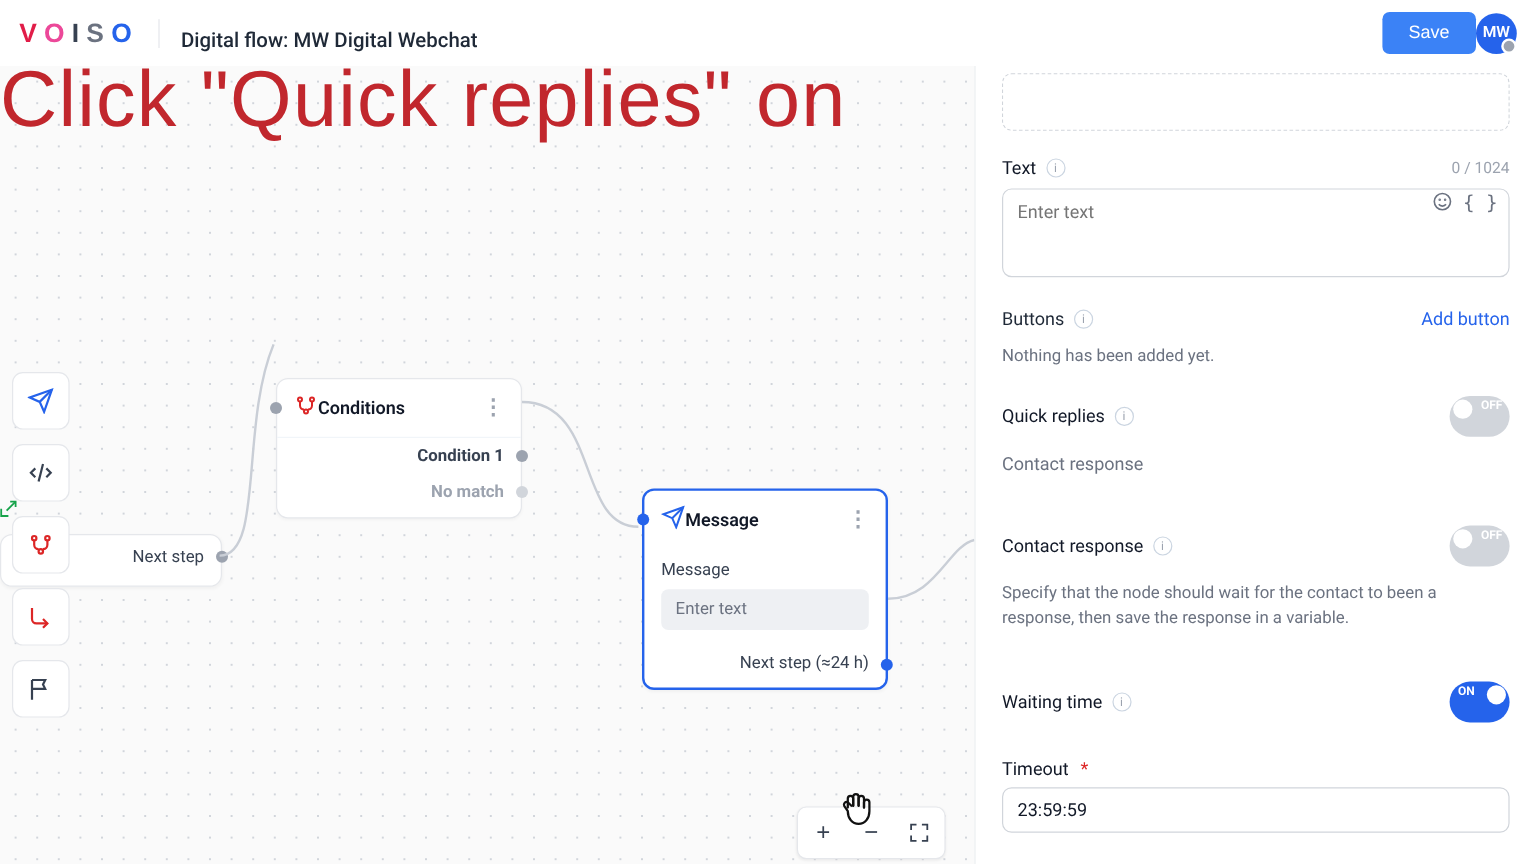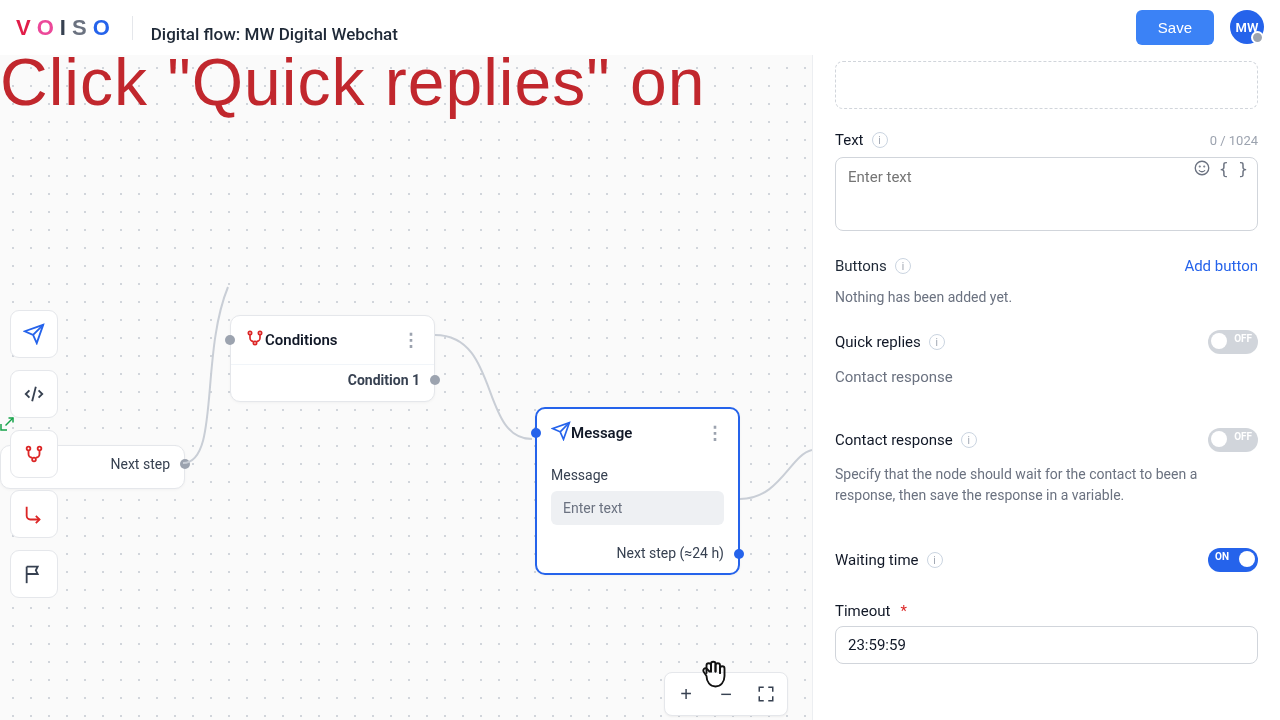--- a/index.html
+++ b/index.html
@@ -8,21 +8,21 @@
   
   .topbar { display:flex; align-items:center; height:55px; padding:0 16px; background:#fff; position:relative; }
   .logo { display:flex; align-items:center; gap:2px; font-weight:600; font-size:22px; letter-spacing:4px; font-family:sans-serif; }
   .logo .lv { color:#e11d48; }
   .logo .lo { color:#ec4899; }
   .logo .li { color:#374151; }
   .logo .ls { color:#6b7280; }
   .logo .lo2 { color:#2563eb; }
   .divider-v { width:1px; height:24px; background:#e5e7eb; margin:0 18px; }
   .page-title { font-size:17px; font-weight:500; color:#1f2937;margin-top:12px; }
-  .topbar-right { margin-left:auto; display:flex; gap:16px; }
+  .topbar-right { margin-left:auto; display:flex; align-items:center; }
   .save-btn { background:#3b82f6; color:#fff; border:none; padding:9px 22px; border-radius:6px; font-size:15px; font-weight:500; cursor:pointer; }
   .avatar { width:34px; height:34px; border-radius:50%; background:#2563eb; color:#fff; font-size:13px; font-weight:600; display:flex; align-items:center; justify-content:center; position:relative; }
   .avatar::after { content:""; position:absolute; bottom:0; right:0; width:9px; height:9px; background:#9ca3af; border:2px solid #fff; border-radius:50%; }
 
   
   .instruction { position:absolute; top:44px; left:0; font-size:66px; color:#c1272d; font-weight:400; letter-spacing:1px; z-index:5; white-space:nowrap; font-family: "Segoe UI", sans-serif; }
 
   
   .canvas { position:absolute; left:0; top:55px; right:468px; bottom:0;
     background-image: radial-gradient(#d1d5db 1px, transparent 1px);
@@ -72,21 +72,21 @@
   
   .panel { position:absolute; right:0; top:55px; bottom:0; width:468px; background:#fff; border-left:1px solid #eceef1; overflow:hidden; padding:0 22px; }
   .drop-area { border:1px dashed #d1d5db; border-radius:8px; height:48px; margin-top:6px; }
   .section { margin-top:22px; }
   .label-row2 { display:flex; align-items:center; gap:8px; font-size:15px; color:#111827; }
   .counter { margin-left:auto; font-size:13px; color:#9ca3af; }
   .textarea { position:relative; margin-top:8px; border:1px solid #d1d5db; border-radius:8px; height:74px; padding:10px 40px 10px 12px; color:#9ca3af; font-size:15px; resize:none; width:100%; font-family:inherit; }
   .btn-row { display:flex; align-items:center; }
   .add-link { margin-left:auto; color:#2563eb; font-size:15px; cursor:pointer; }
   .helper { font-size:14px; color:#6b7280; margin-top:12px; line-height:1.5; }
-  .toggle { width:50px; height:24px; border-radius:999px; position:relative; cursor:pointer; }
+  .toggle { width:50px; height:34px; border-radius:999px; position:relative; cursor:pointer; }
   .toggle.off { background:#d1d5db; }
   .toggle.off::after { content:""; position:absolute; left:3px; top:3px; width:16px; height:16px; border-radius:50%; background:#fff; }
   .toggle.off .tlabel { position:absolute; right:6px; top:3px; font-size:10px; font-weight:700; color:#fff; }
   .toggle.on { background:#2563eb; }
   .toggle.on::after { content:""; position:absolute; right:3px; top:3px; width:16px; height:16px; border-radius:50%; background:#fff; }
   .toggle.on .tlabel { position:absolute; left:7px; top:3px; font-size:10px; font-weight:700; color:#fff; }
   .row-flex { display:flex; align-items:center; }
   .req { color:#dc2626; margin-left:2px; }
   .timeout-input { margin-top:6px; width:100%; border:1px solid #d1d5db; border-radius:8px; padding:9px 12px; font-size:15px; color:#111827; font-family:inherit; }
   .sub-muted { font-size:15px; color:#6b7280; margin-top:14px; }
@@ -186,20 +186,24 @@
           </svg>
       </span>
       <span>Conditions</span>
       <span class="dots">⋮</span>
     </div>
     <div class="body">
       <div class="row">
         <span>Condition 1</span>
         <span class="port right"></span>
       </div>
+      <div class="row muted">
+        <span>No match</span>
+        <span class="port right" style="background:#d1d5db"></span>
+      </div>
     </div>
     <span class="port left" style="top:24px;"></span>
   </div>
 
   <div class="node msg-node">
     <div class="node-header">
       <span style="color:#2563eb;">
         <svg viewBox="0 0 24 24" fill="none" stroke="currentColor" stroke-width="2">
             <path d="M22 2 11 13"></path>
             <path d="M22 2 15 22 11 13 2 9z"></path>

